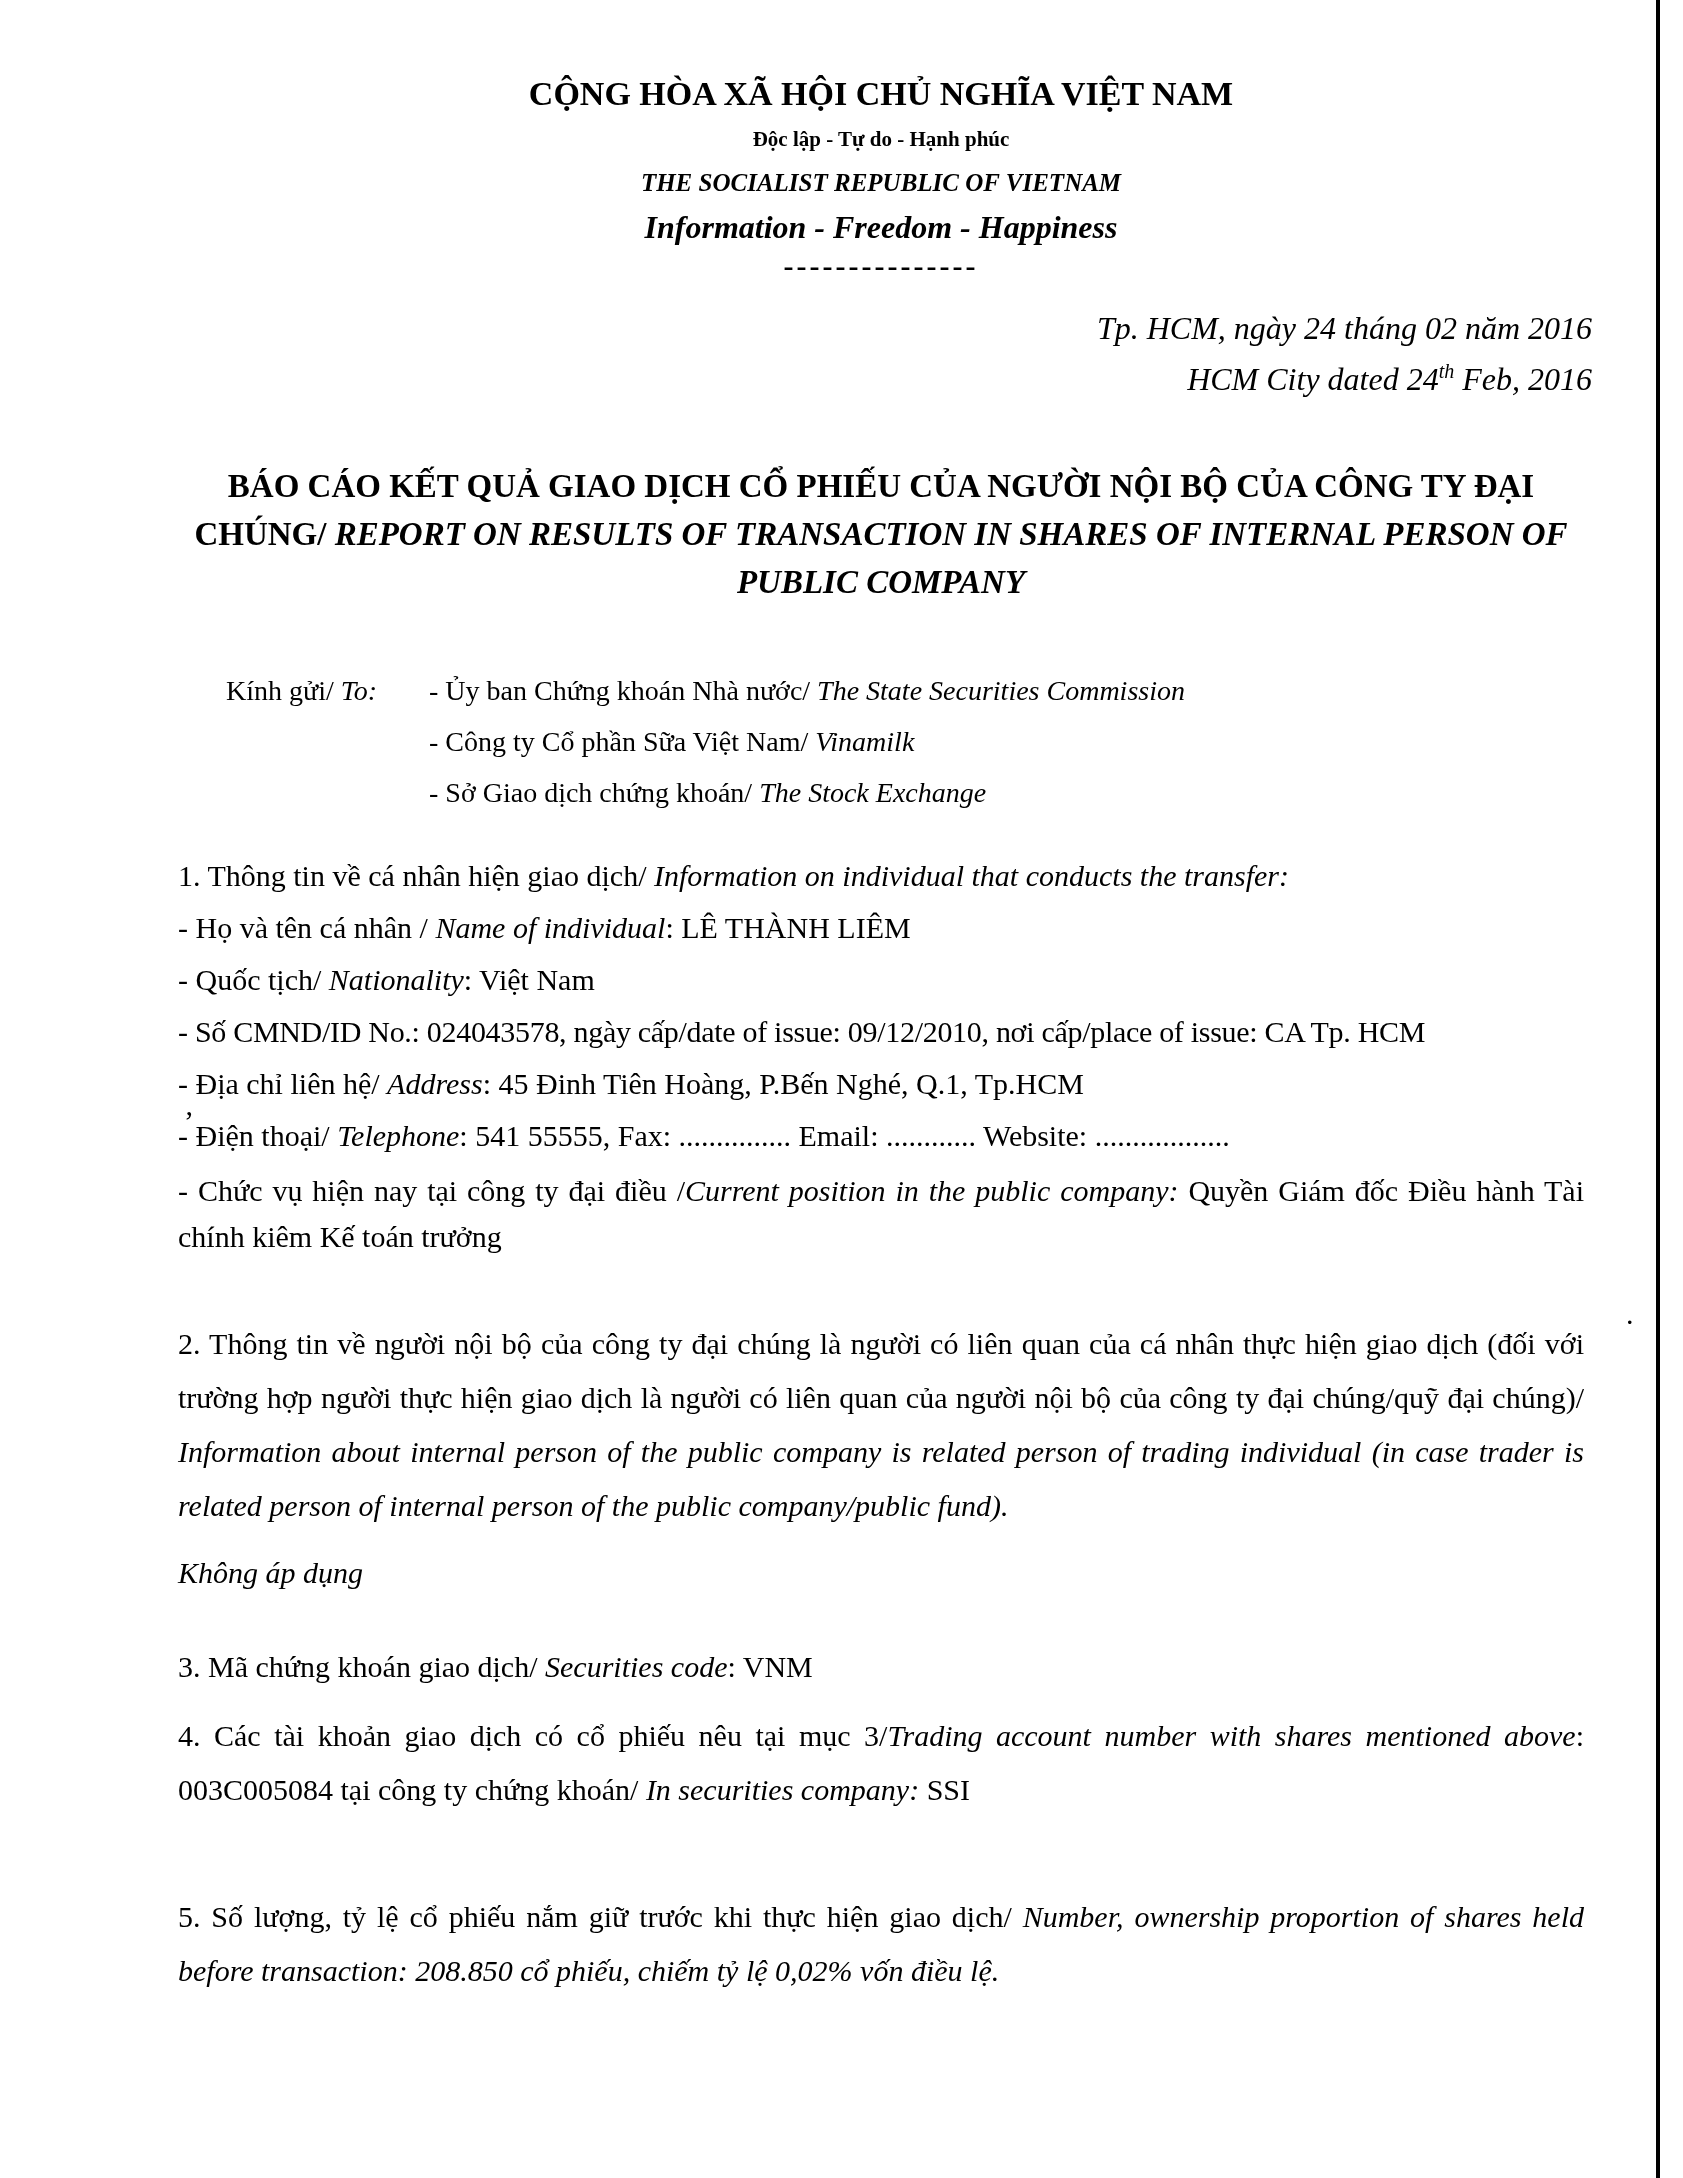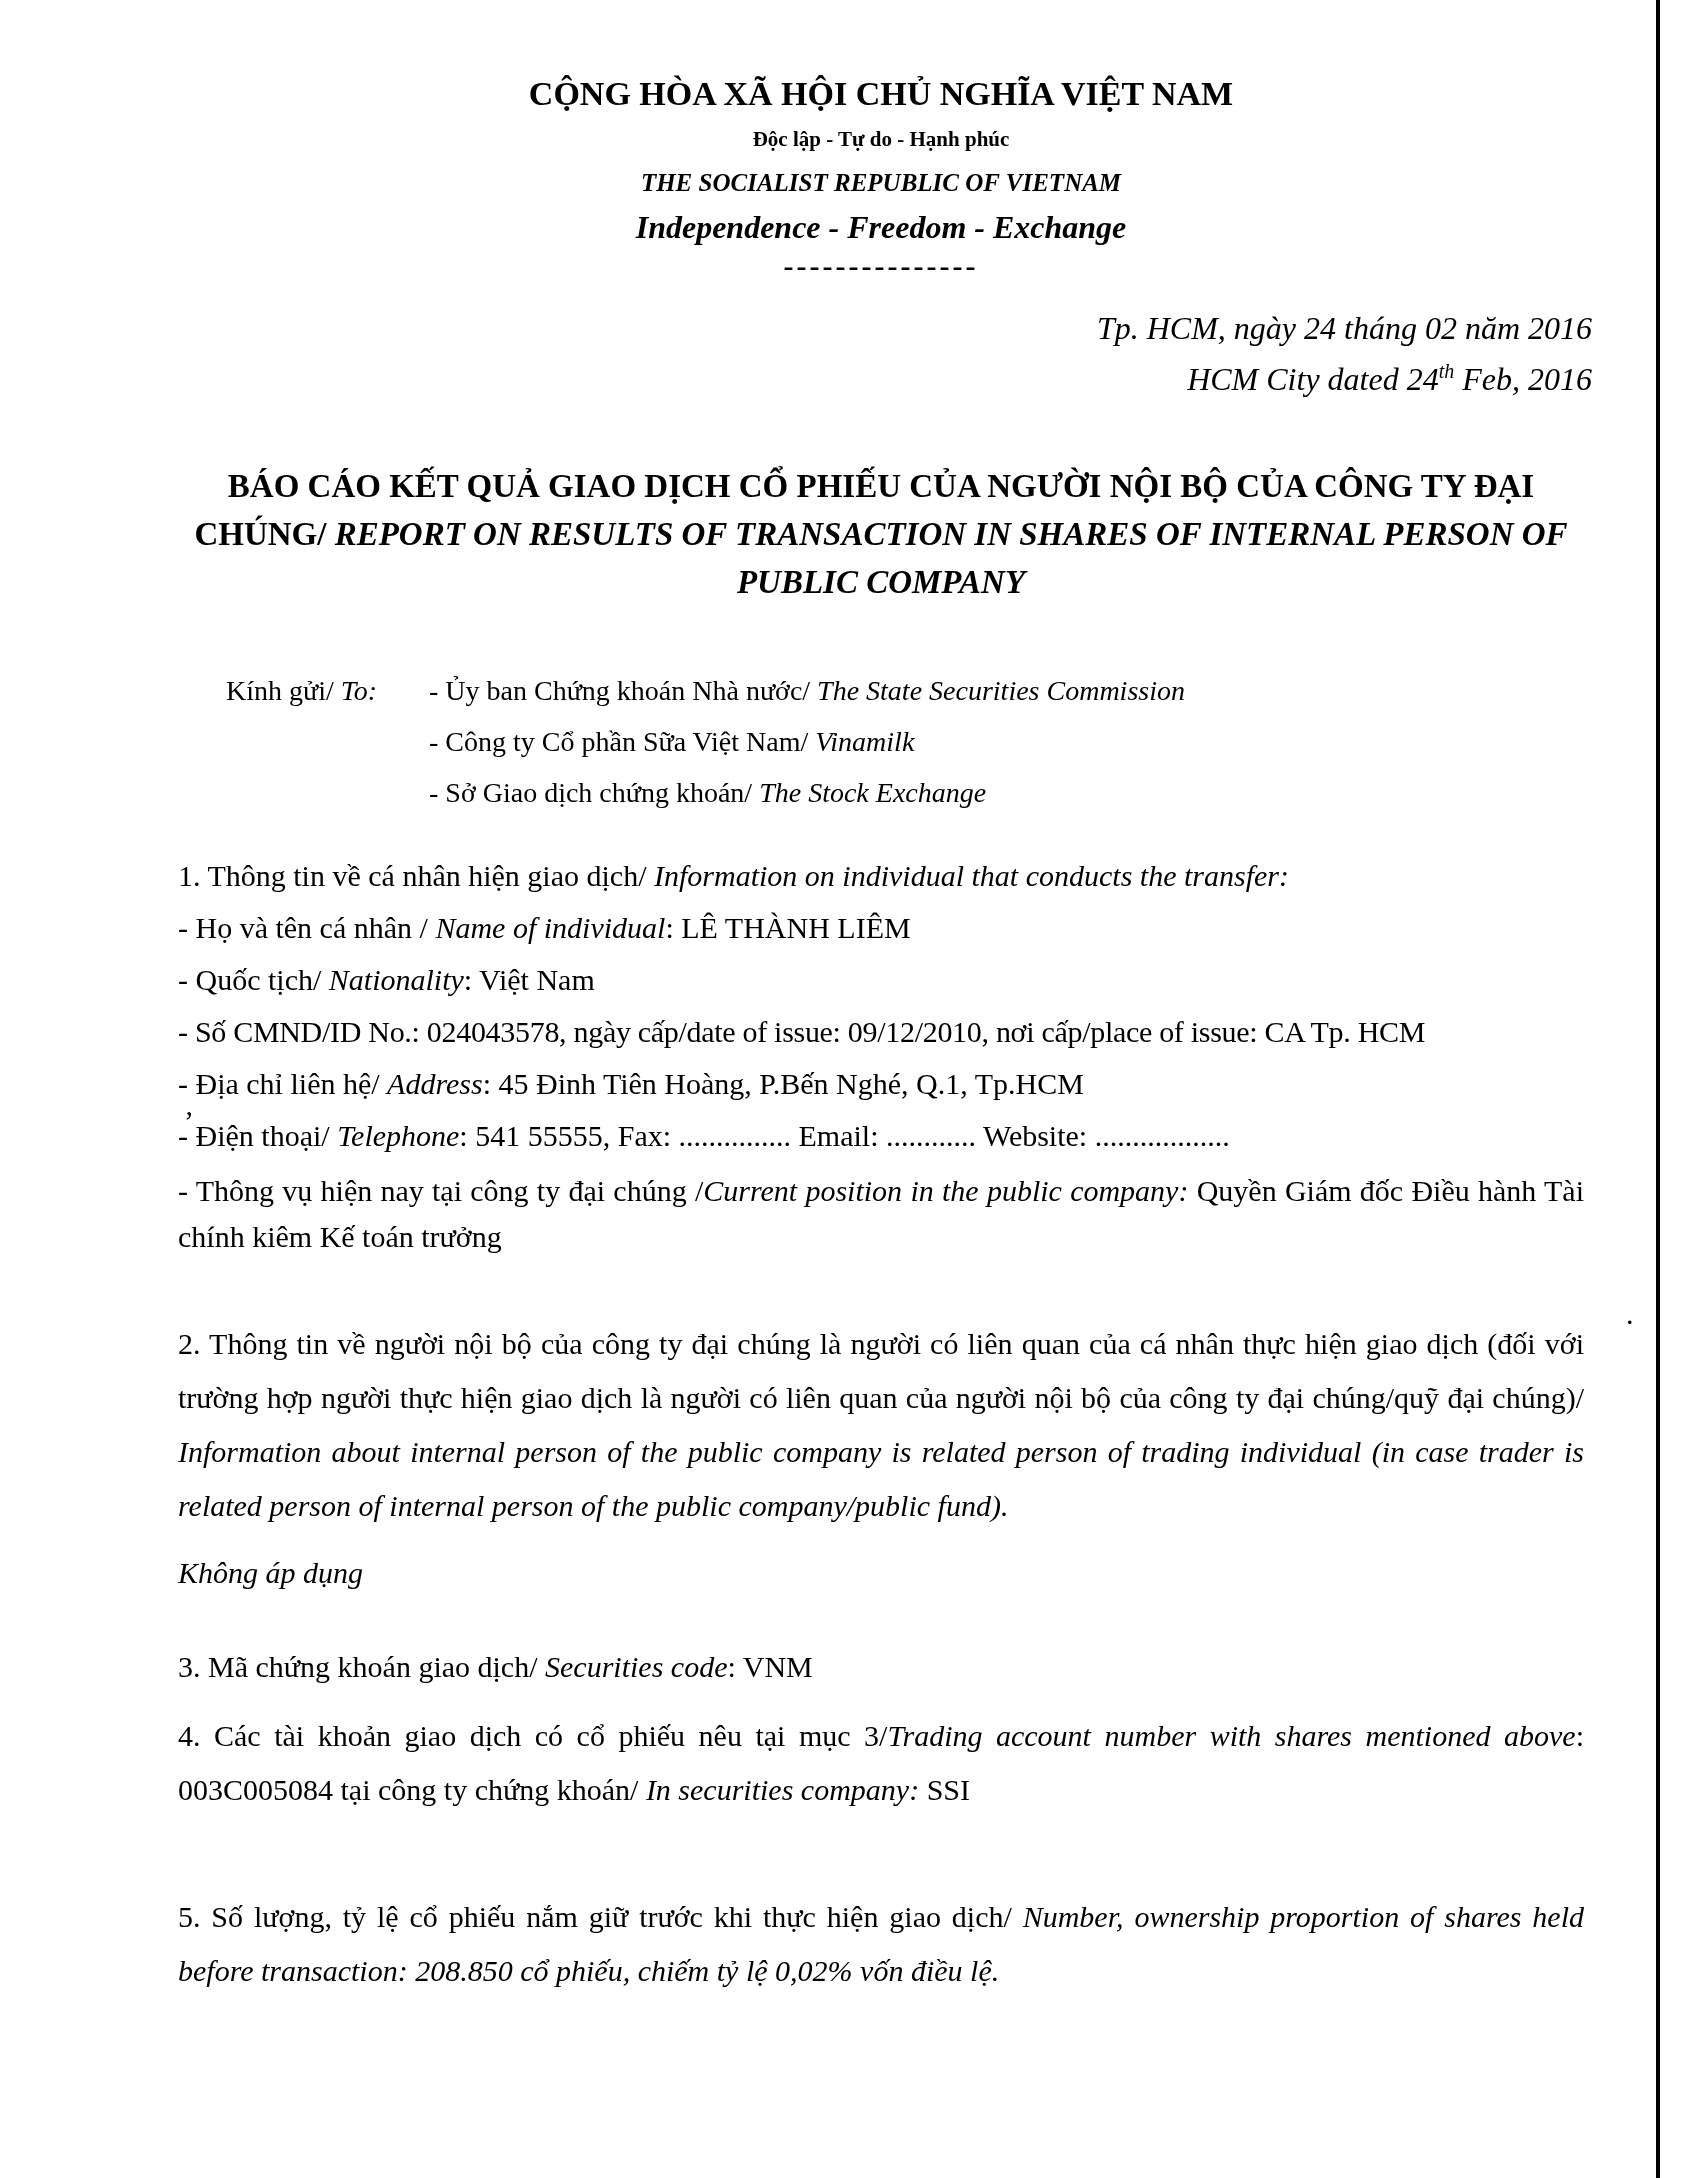--- a/index.html
+++ b/index.html
@@ -105,21 +105,21 @@
 <div class="page">
 
   <div class="edge-line"></div>
   <span class="artifact a-apostrophe">ʼ</span>
   <span class="artifact a-dot">.</span>
 
   <header class="header">
     <div class="h1 nowrap">CỘNG HÒA XÃ HỘI CHỦ NGHĨA VIỆT NAM</div>
     <div class="h2 nowrap">Độc lập - Tự do - Hạnh phúc</div>
     <div class="h3 nowrap">THE SOCIALIST REPUBLIC OF VIETNAM</div>
-    <div class="h4 nowrap">Independence - Freedom - Exchange</div>
+    <div class="h4 nowrap">Information - Freedom - Happiness</div>
     <div class="divider nowrap">---------------</div>
   </header>
 
   <div class="dateline">
     <div class="nowrap">Tp. HCM, ngày 24 tháng 02 năm 2016</div>
     <div class="nowrap">
       <span>HCM City dated 24</span><sup>th</sup><span> Feb, 2016</span>
     </div>
   </div>
 
@@ -170,21 +170,21 @@
 
   <p class="bt item nowrap">
     <span>- Địa chỉ liên hệ/ </span><span class="it">Address</span><span>: 45 Đinh Tiên Hoàng, P.Bến Nghé, Q.1, Tp.HCM</span>
   </p>
 
   <p class="bt item nowrap">
     <span>- Điện thoại/ </span><span class="it">Telephone</span><span>: 541 55555, Fax: ............... Email: ............ Website: ..................</span>
   </p>
 
   <p class="bt pos">
-    <span>- Thông vụ hiện nay tại công ty đại chúng /</span><span class="it">Current position in the public company:</span><span> Quyền Giám đốc Điều hành Tài chính kiêm Kế toán trưởng</span>
+    <span>- Chức vụ hiện nay tại công ty đại điều /</span><span class="it">Current position in the public company:</span><span> Quyền Giám đốc Điều hành Tài chính kiêm Kế toán trưởng</span>
   </p>
 
   <p class="bt s2">
     <span>2. Thông tin về người nội bộ của công ty đại chúng là người có liên quan của cá nhân thực hiện giao dịch (đối với trường hợp người thực hiện giao dịch là người có liên quan của người nội bộ của công ty đại chúng/quỹ đại chúng)/ </span><span class="it">Information about internal person of the public company is related person of trading individual (in case trader is related person of internal person of the public company/public fund).</span>
   </p>
 
   <p class="bt s2na it nowrap">Không áp dụng</p>
 
   <p class="bt s3 nowrap">
     <span>3. Mã chứng khoán giao dịch/ </span><span class="it">Securities code</span><span>: VNM</span>

